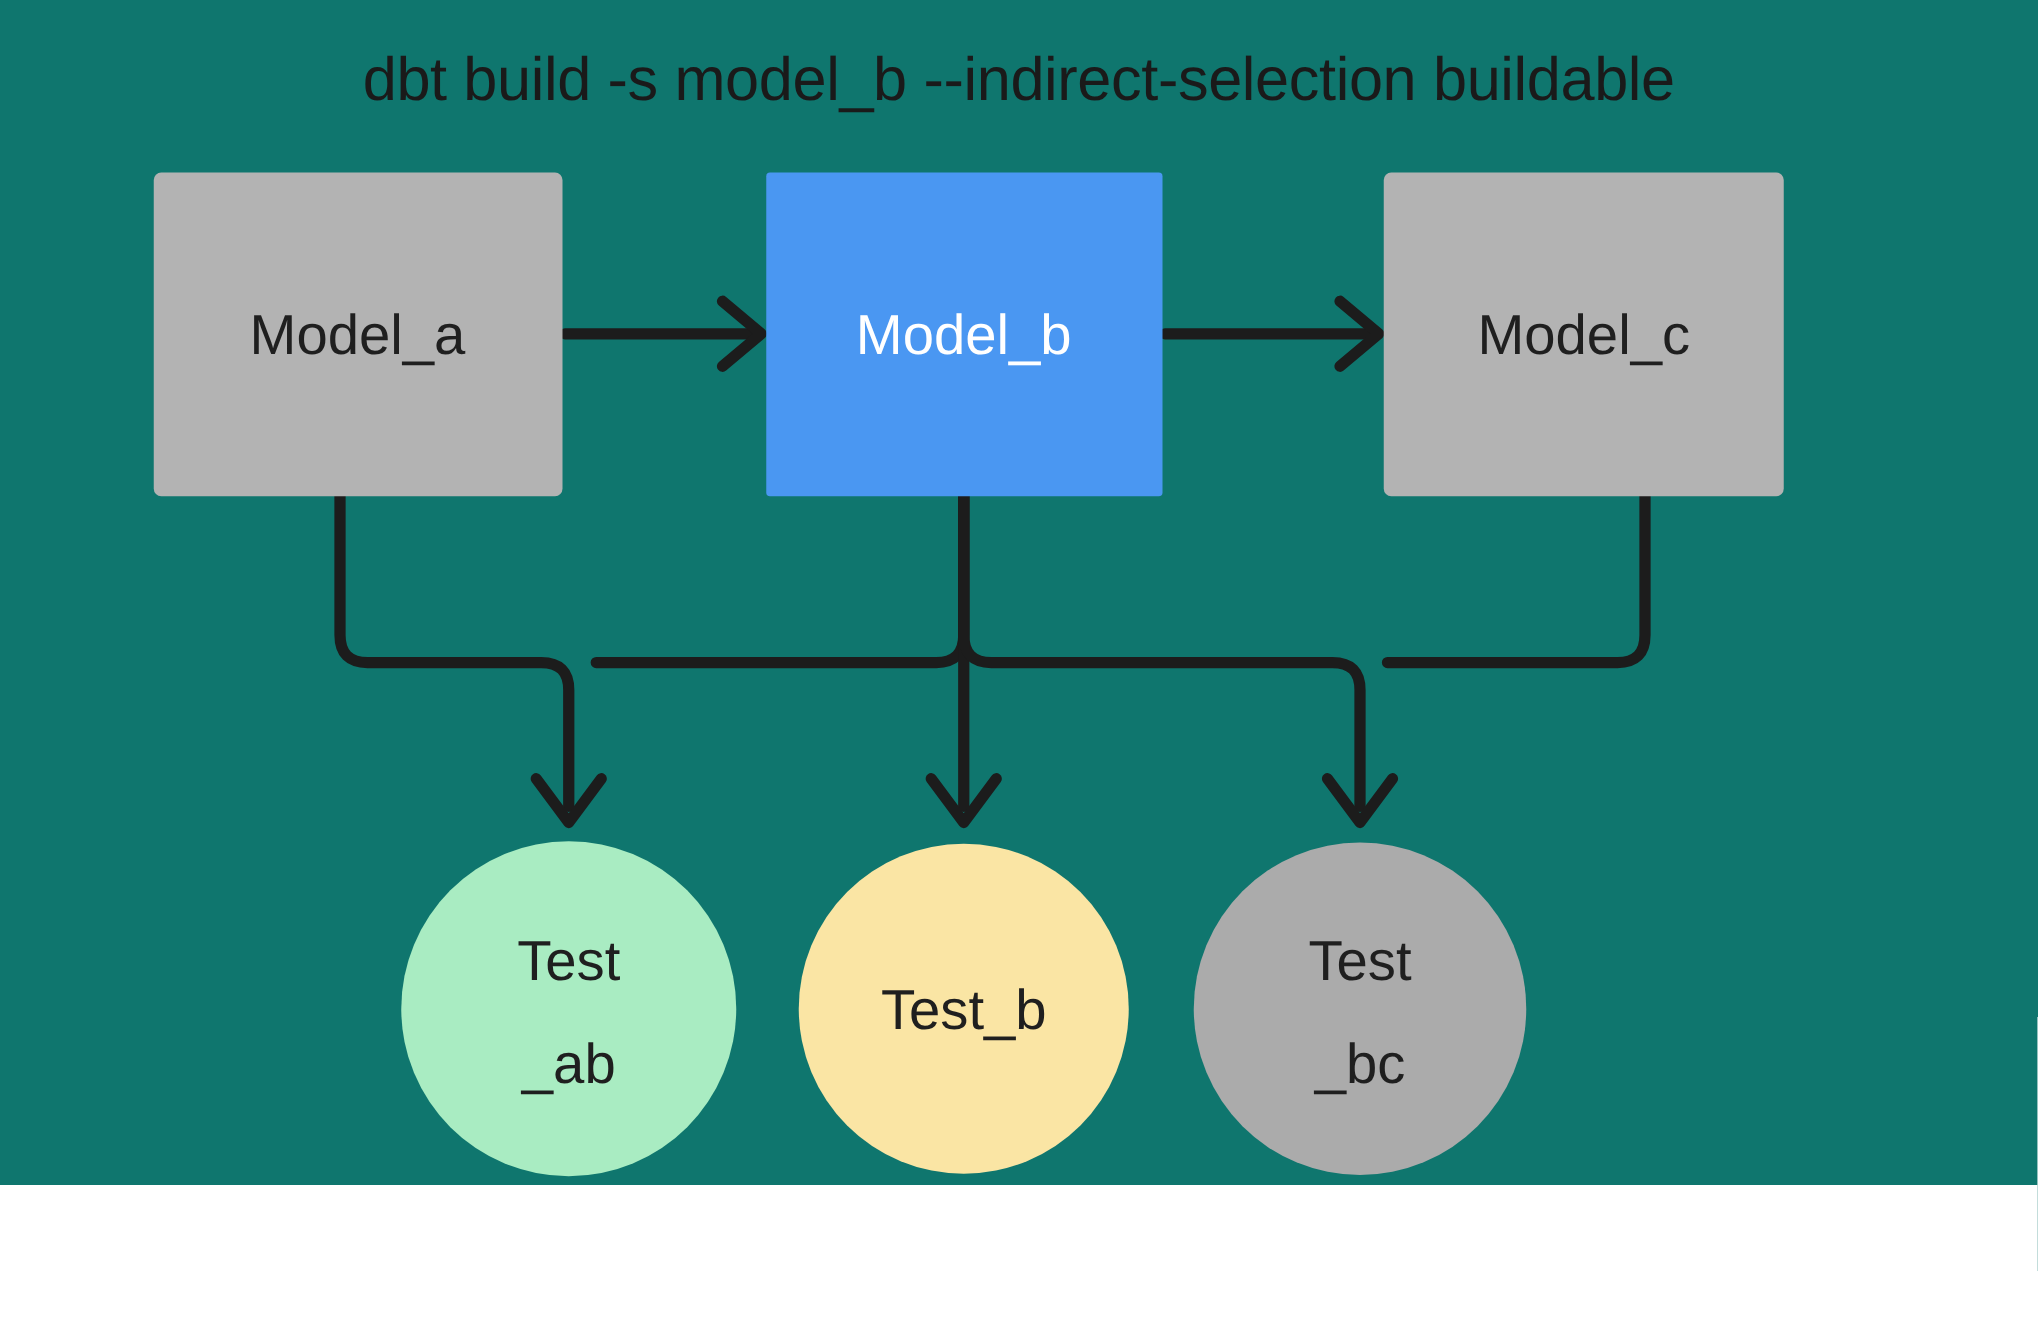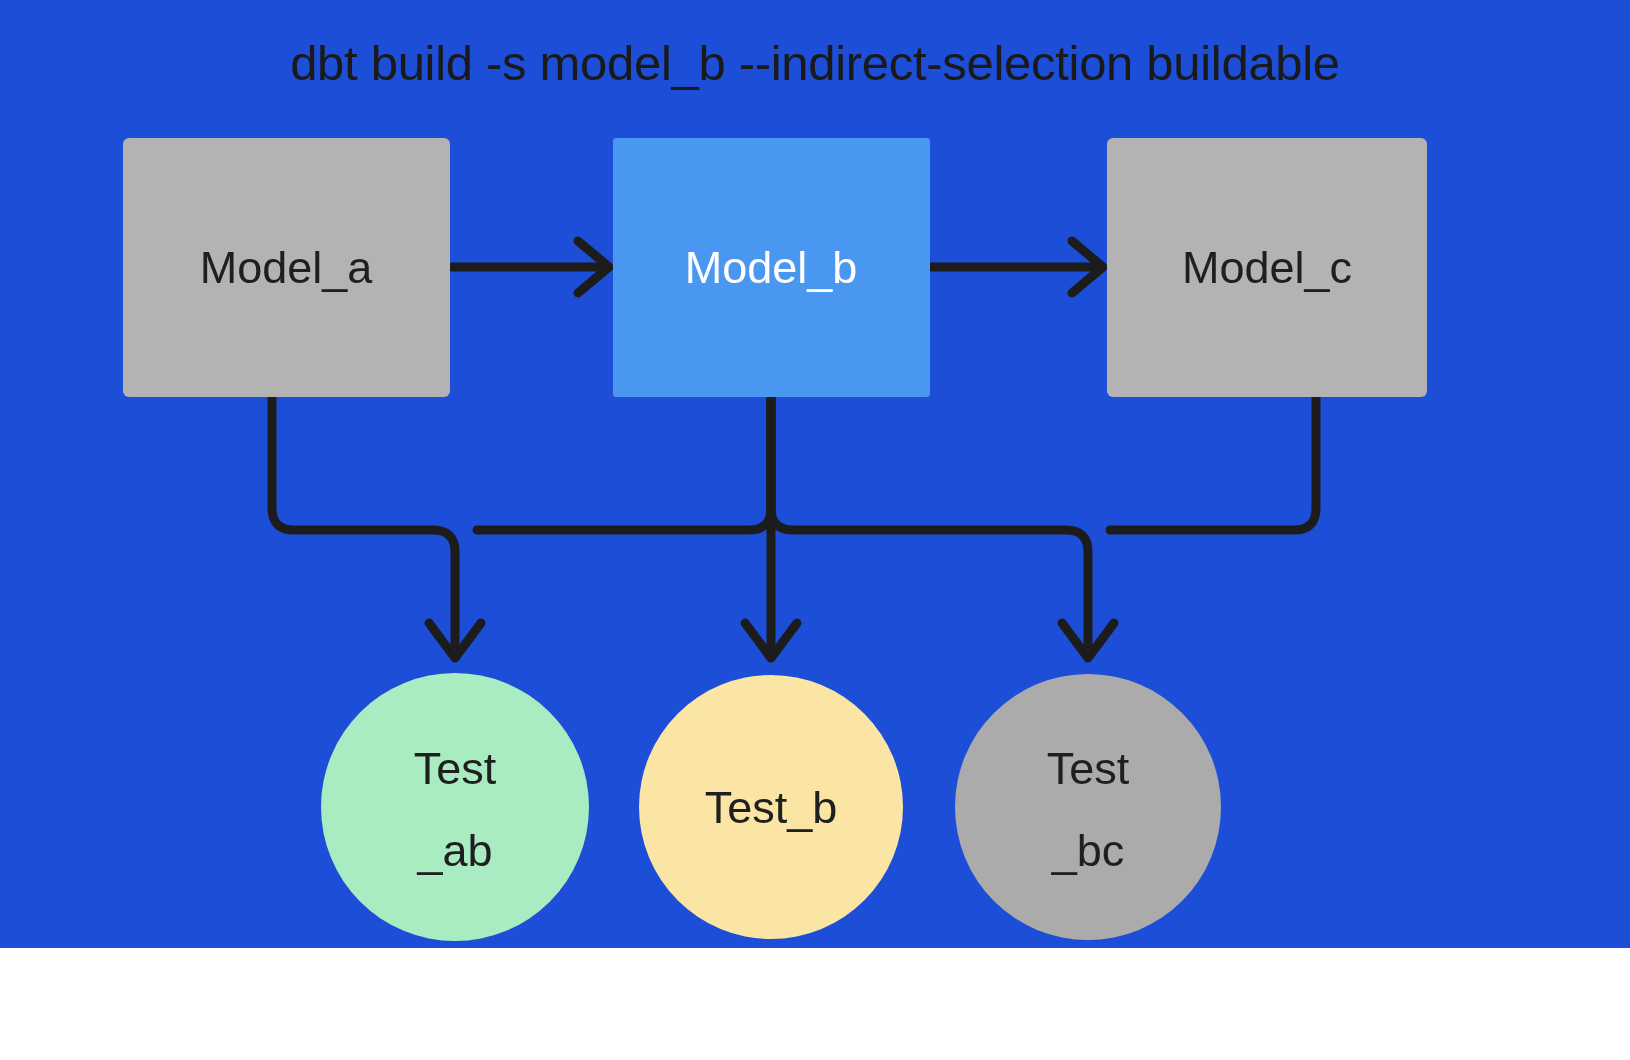--- a/index.html
+++ b/index.html
@@ -10,21 +10,21 @@
   body {
     width: 1630px;
     height: 1060px;
     font-family: "Liberation Sans", sans-serif;
     overflow: hidden;
   }
   #diagram-root {
     position: relative;
     width: 1630px;
     height: 948px;
-    background: #1d4ed8;
+    background: #0f766e;
   }
   svg.canvas {
     position: absolute;
     top: 0;
     left: 0;
     width: 1630px;
     height: 1060px;
     display: block;
   }
   .title-text {

